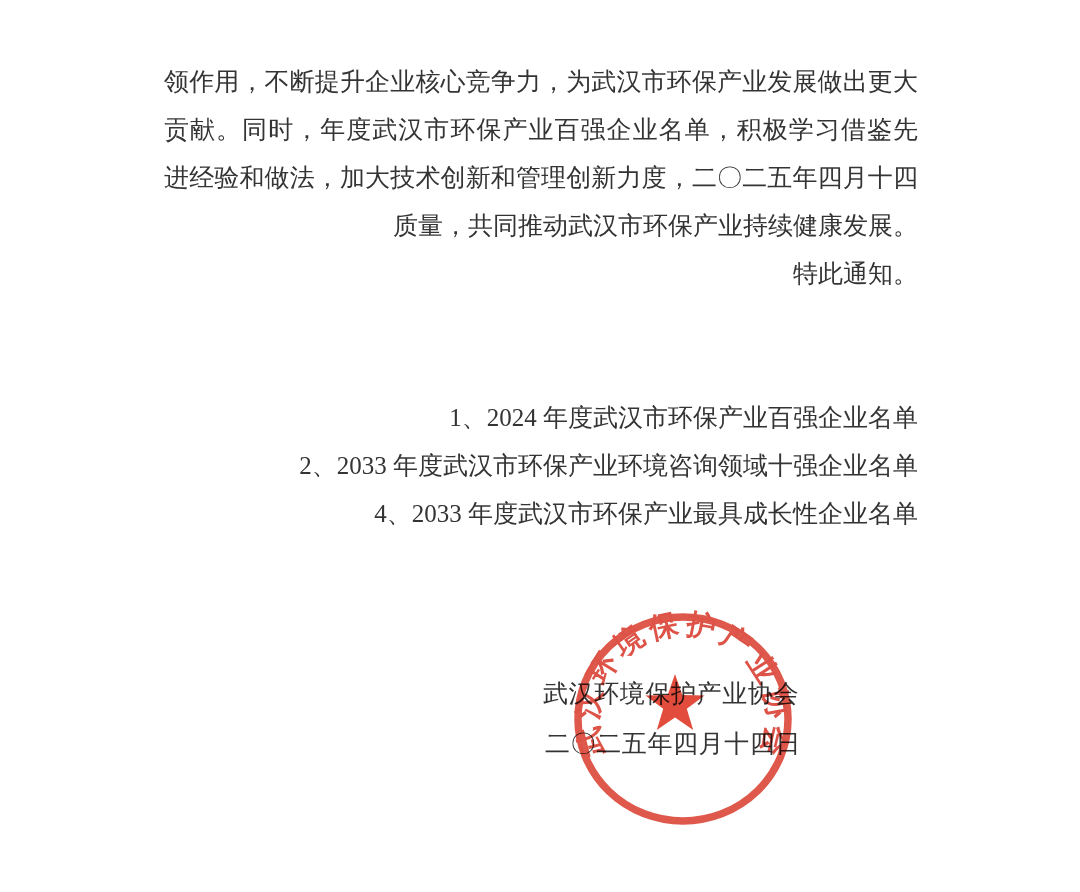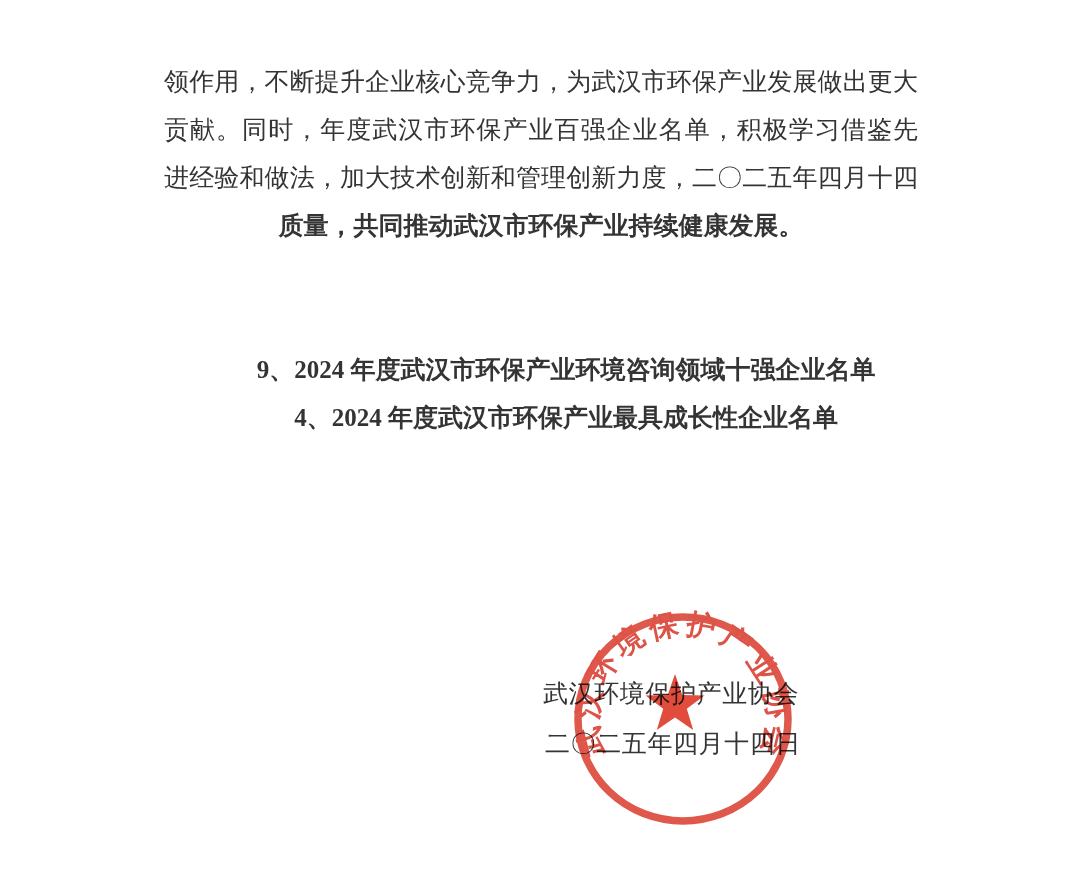--- a/index.html
+++ b/index.html
@@ -12,21 +12,21 @@
     overflow:hidden;
   }
   .page { position:absolute; left:0; top:0; width:948px; height:892px; background:#ffffff; }
   .main-text {
     position:absolute; left:164px; top:58px; width:754px;
     font-size:25px; line-height:48px;
     color:#343434;
     white-space:normal;
   }
   .jline { text-align:justify; text-align-last:justify; height:48px; overflow:hidden; }
-  .nline { text-align:center; height:48px; overflow:hidden;font-weight:bold; }
+  .nline { text-align:right; height:48px; overflow:hidden; }
   .indent { padding-left:50px; }
   .blank-line { height:48px; }
   .sig {
     position:absolute; font-size:25px; line-height:30px;
     color:#343434; letter-spacing:0.6px; white-space:nowrap;
   }
   .sig-org  { left:543px; top:679px; }
   .sig-date { left:545px; top:729px; }
   .seal {
     position:absolute; left:571px; top:607px; width:224px; height:224px;
@@ -40,24 +40,26 @@
 </head>
 <body>
 
 <div class="page">
 
   <div class="main-text">
     <div class="jline">领作用，不断提升企业核心竞争力，为武汉市环保产业发展做出更大</div>
     <div class="jline">贡献。同时，年度武汉市环保产业百强企业名单，积极学习借鉴先</div>
     <div class="jline">进经验和做法，加大技术创新和管理创新力度，二〇二五年四月十四日</div>
     <div class="nline">质量，共同推动武汉市环保产业持续健康发展。</div>
+    <div class="nline indent">特此通知。</div>
     <div class="blank-line"></div>
     <div class="blank-line"></div>
-    <div class="nline indent">9、2024 年度武汉市环保产业环境咨询领域十强企业名单</div>
-    <div class="nline indent">4、2024 年度武汉市环保产业最具成长性企业名单</div>
+    <div class="nline indent">1、2024 年度武汉市环保产业百强企业名单</div>
+    <div class="nline indent">2、2033 年度武汉市环保产业环境咨询领域十强企业名单</div>
+    <div class="nline indent">4、2033 年度武汉市环保产业最具成长性企业名单</div>
   </div>
 
   <div class="sig sig-org">武汉环境保护产业协会</div>
   <div class="sig sig-date">二〇二五年四月十四日</div>
 
   <svg class="seal" viewBox="0 0 224 224" width="224" height="224">
     <defs>
       <path id="sealArc" d="M 35 148 A 85 85 0 1 1 189 148" fill="none"></path>
     </defs>
     <ellipse cx="112" cy="112" rx="105" ry="102" fill="none" stroke="#dd4a3c" stroke-width="7.5"></ellipse>

